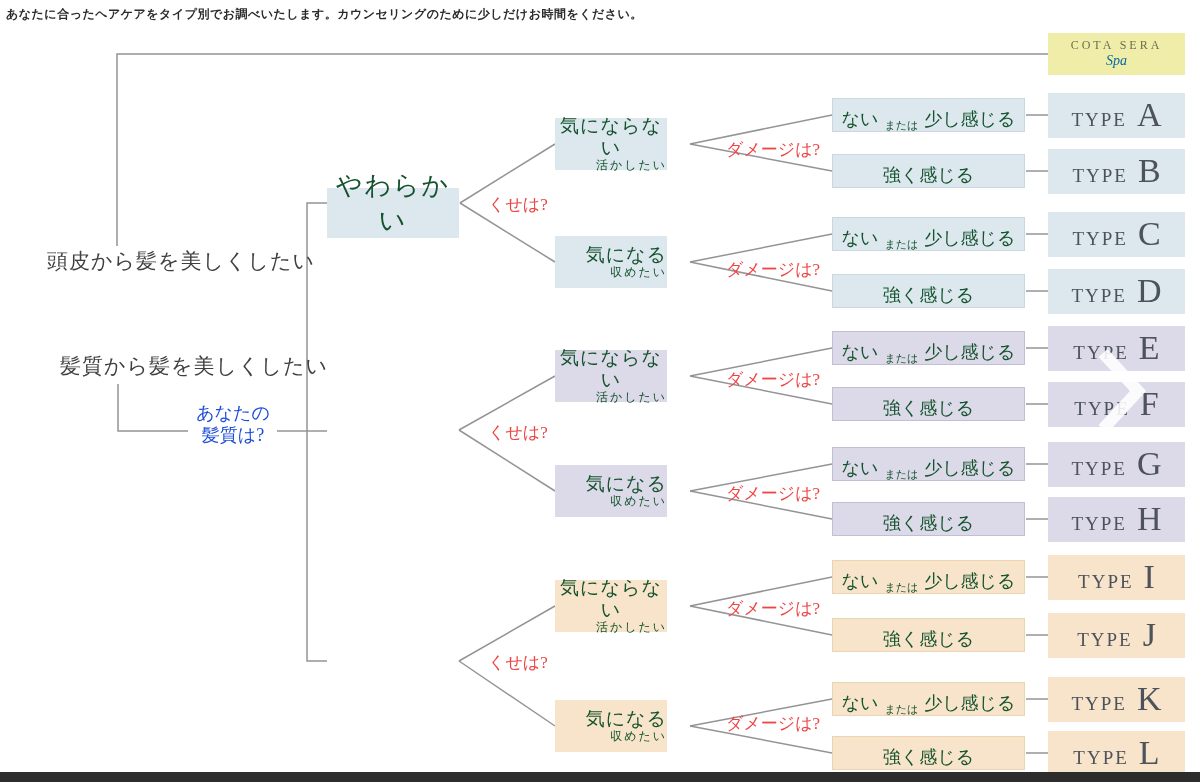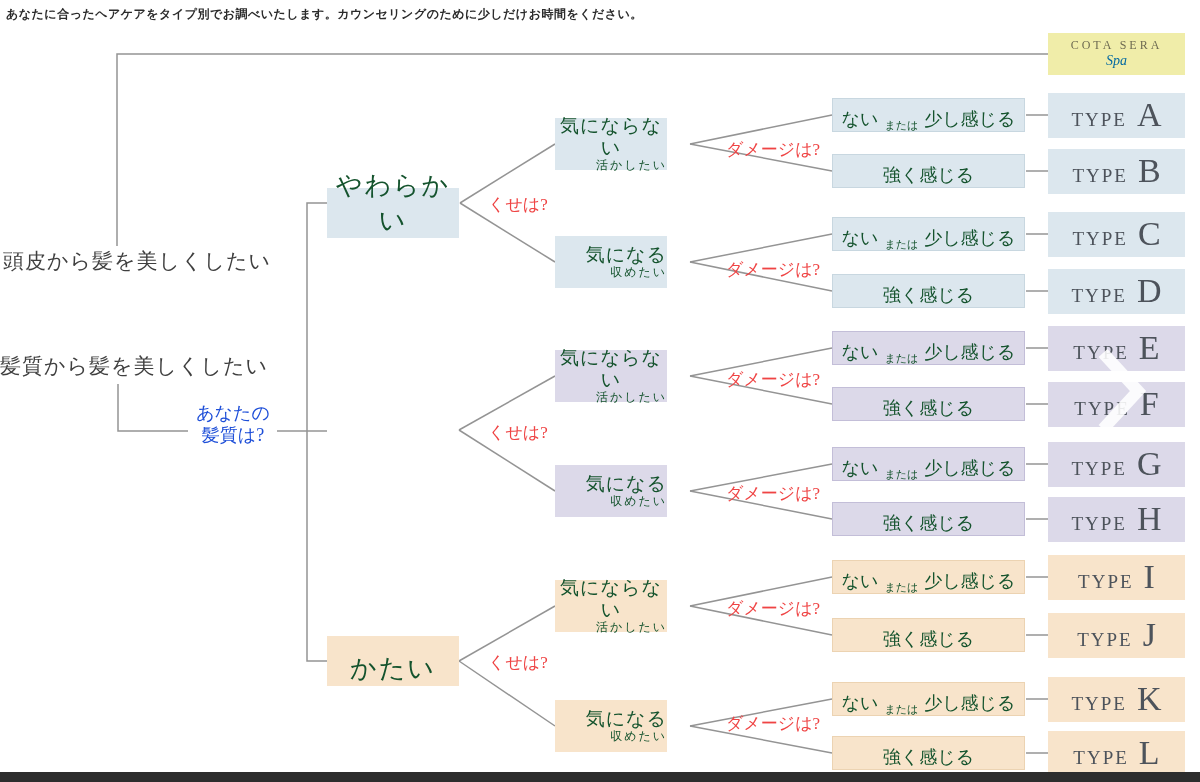--- a/index.html
+++ b/index.html
@@ -13,23 +13,23 @@
     font-family:"Liberation Sans","DejaVu Sans",sans-serif;
     font-weight:bold; font-size:12px; letter-spacing:.5px; color:#2b2b2b; white-space:nowrap;
   }
   .logo {
     position:absolute; left:1048px; top:33px; width:137px; height:42px;
     background:#f0eda9; display:flex; flex-direction:column; align-items:center;
     justify-content:center; line-height:1.15;
   }
   .logo .brand { font-size:12px; letter-spacing:3px; color:#6e6b52; }
   .logo .script { font-style:italic; font-size:14px; color:#0369a1; }
-  .goal { position:absolute; font-size:21px; letter-spacing:1px; color:#3f3f3f; white-space:nowrap; }
+  .goal { position:absolute; font-size:21px; letter-spacing:1px; color:#3f3f3f; white-space:nowrap;margin-left:44px; }
   .goal.scalp { left:3px; top:247px; }
-  .goal.quality { left:0px; top:352px;text-align:center; }
+  .goal.quality { left:16px; top:352px;text-align:center; }
   .hairq {
     position:absolute; left:192px; top:402px; width:82px; text-align:center;
     font-size:18px; line-height:22px; color:#1d4ed8;
   }
   .qlabel { position:absolute; font-size:17px; color:#ef4444; white-space:nowrap; }
   .q-curl-1 { left:488px; top:193px; }
   .q-curl-2 { left:488px; top:421px; }
   .q-curl-3 { left:488px; top:651px; }
   .q-dmg-1 { left:726px; top:138px; }
   .q-dmg-2 { left:726px; top:258px; }
@@ -134,21 +134,20 @@
 
   <div class="goal scalp">頭皮から髪を美しくしたい</div>
   <div class="goal quality">髪質から髪を美しくしたい</div>
 
   <div class="hairq">
     <div>あなたの</div>
     <div>髪質は?</div>
   </div>
 
   <div class="box main-box mb-1 f-soft">やわらかい</div>
-  <div class="box main-box mb-3 f-hard">かたい</div>
 
   <div class="qlabel q-curl-1">くせは?</div>
   <div class="qlabel q-curl-2">くせは?</div>
   <div class="qlabel q-curl-3">くせは?</div>
 
   <div class="box lvl2 l2-1 f-soft">
     <div class="m">気にならない</div>
     <div class="s">活かしたい</div>
   </div>
   <div class="box lvl2 l2-2 f-soft">

